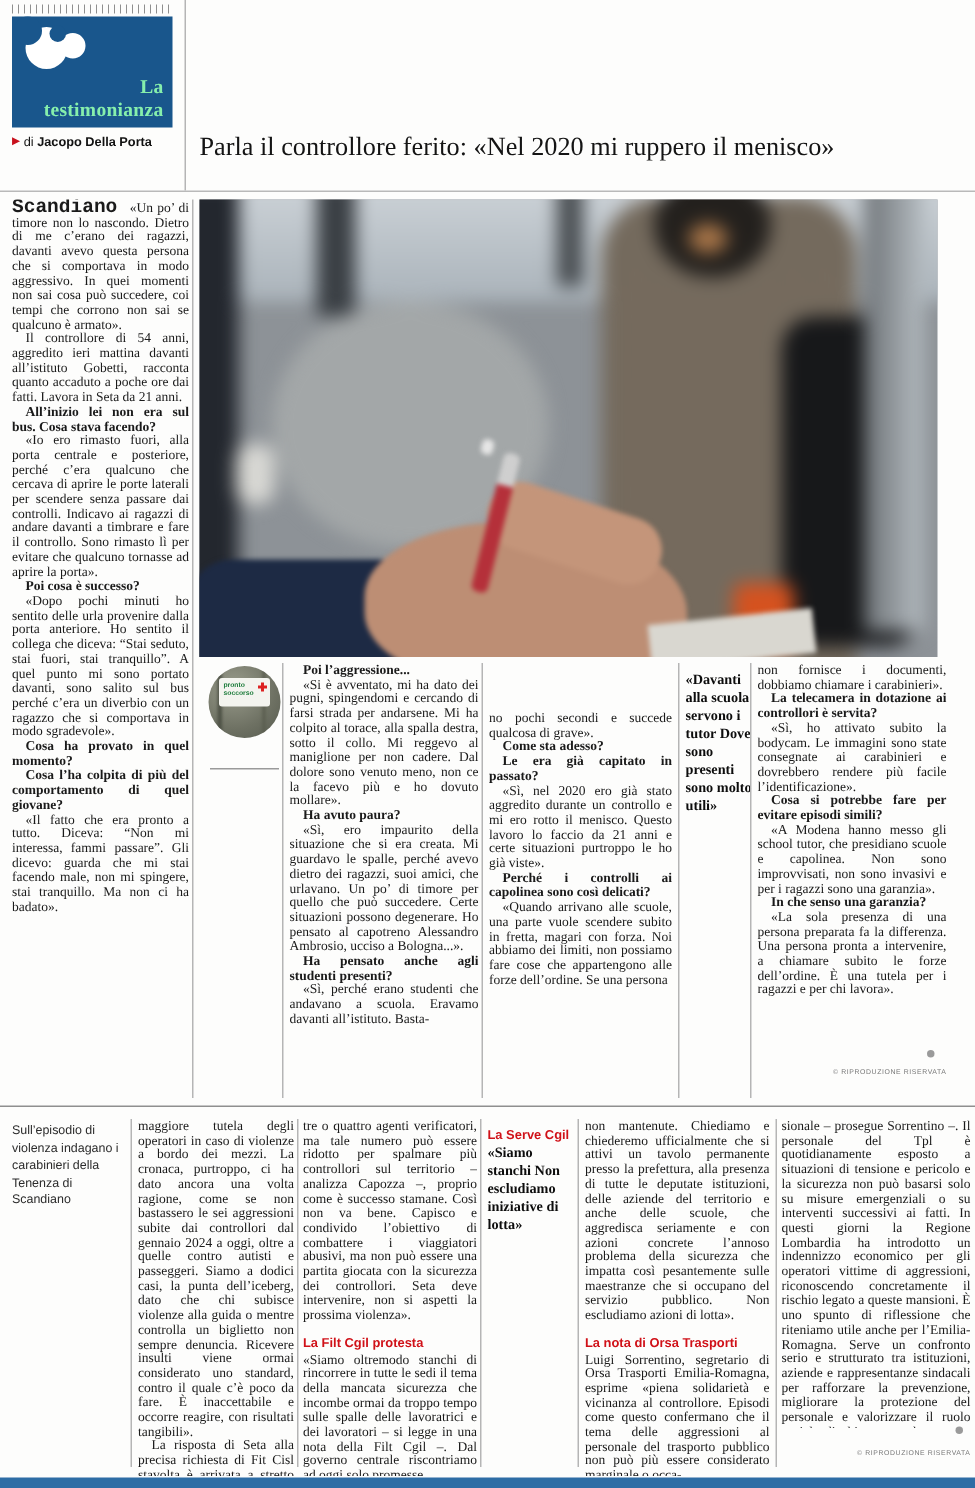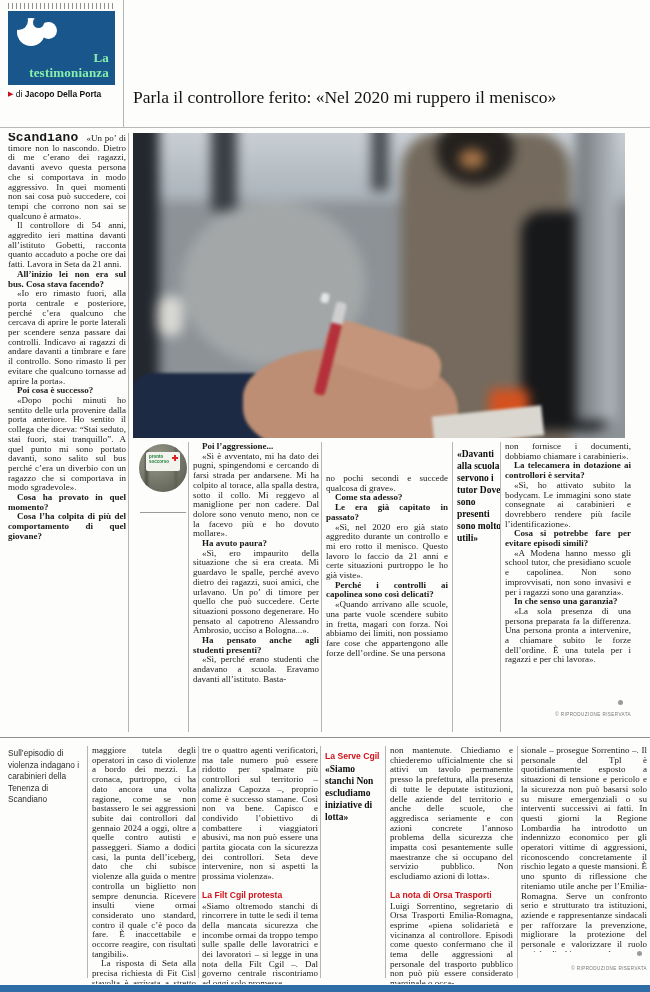--- a/index.html
+++ b/index.html
@@ -108,20 +108,21 @@
 
   <div class="col" style="left:8px;top:133px;width:118px;height:601px;">
       <p class="blk blk-p0"><strong>Scandiano </strong>«Un po’ di timore non lo nascondo. Dietro di me c’erano dei ragazzi, davanti avevo questa persona che si comportava in modo aggressivo. In quei momenti non sai cosa può succedere, coi tempi che corrono non sai se qualcuno è armato».</p>
       <p class="blk blk-p">Il controllore di 54 anni, aggredito ieri mattina davanti all’istituto Gobetti, racconta quanto accaduto a poche ore dai fatti. Lavora in Seta da 21 anni.</p>
       <p class="blk blk-q">All’inizio lei non era sul bus. Cosa stava facendo?</p>
       <p class="blk blk-p">«Io ero rimasto fuori, alla porta centrale e posteriore, perché c’era qualcuno che cercava di aprire le porte laterali per scendere senza passare dai controlli. Indicavo ai ragazzi di andare davanti a timbrare e fare il controllo. Sono rimasto lì per evitare che qualcuno tornasse ad aprire la porta».</p>
       <p class="blk blk-q">Poi cosa è successo?</p>
       <p class="blk blk-p">«Dopo pochi minuti ho sentito delle urla provenire dalla porta anteriore. Ho sentito il collega che diceva: “Stai seduto, stai fuori, stai tranquillo”. A quel punto mi sono portato davanti, sono salito sul bus perché c’era un diverbio con un ragazzo che si comportava in modo sgradevole».</p>
       <p class="blk blk-q">Cosa ha provato in quel momento?</p>
       <p class="blk blk-q">Cosa l’ha colpita di più del comportamento di quel giovane?</p>
+      <p class="blk blk-p">«Il fatto che era pronto a tutto. Diceva: “Non mi interessa, fammi passare”. Gli dicevo: guarda che mi stai facendo male, non mi spingere, stai tranquillo. Ma non ci ha badato».</p>
     </div>
   <div class="abs vrule" style="left:128px;top:133px;height:599px;"></div>
 
   <div class="abs photo">
     <div class="bg">
       <div class="win"></div>
         <div class="winframe"></div>
         <div class="winframe2"></div>
       <div class="doordark"></div>
         <div class="blob"></div>

